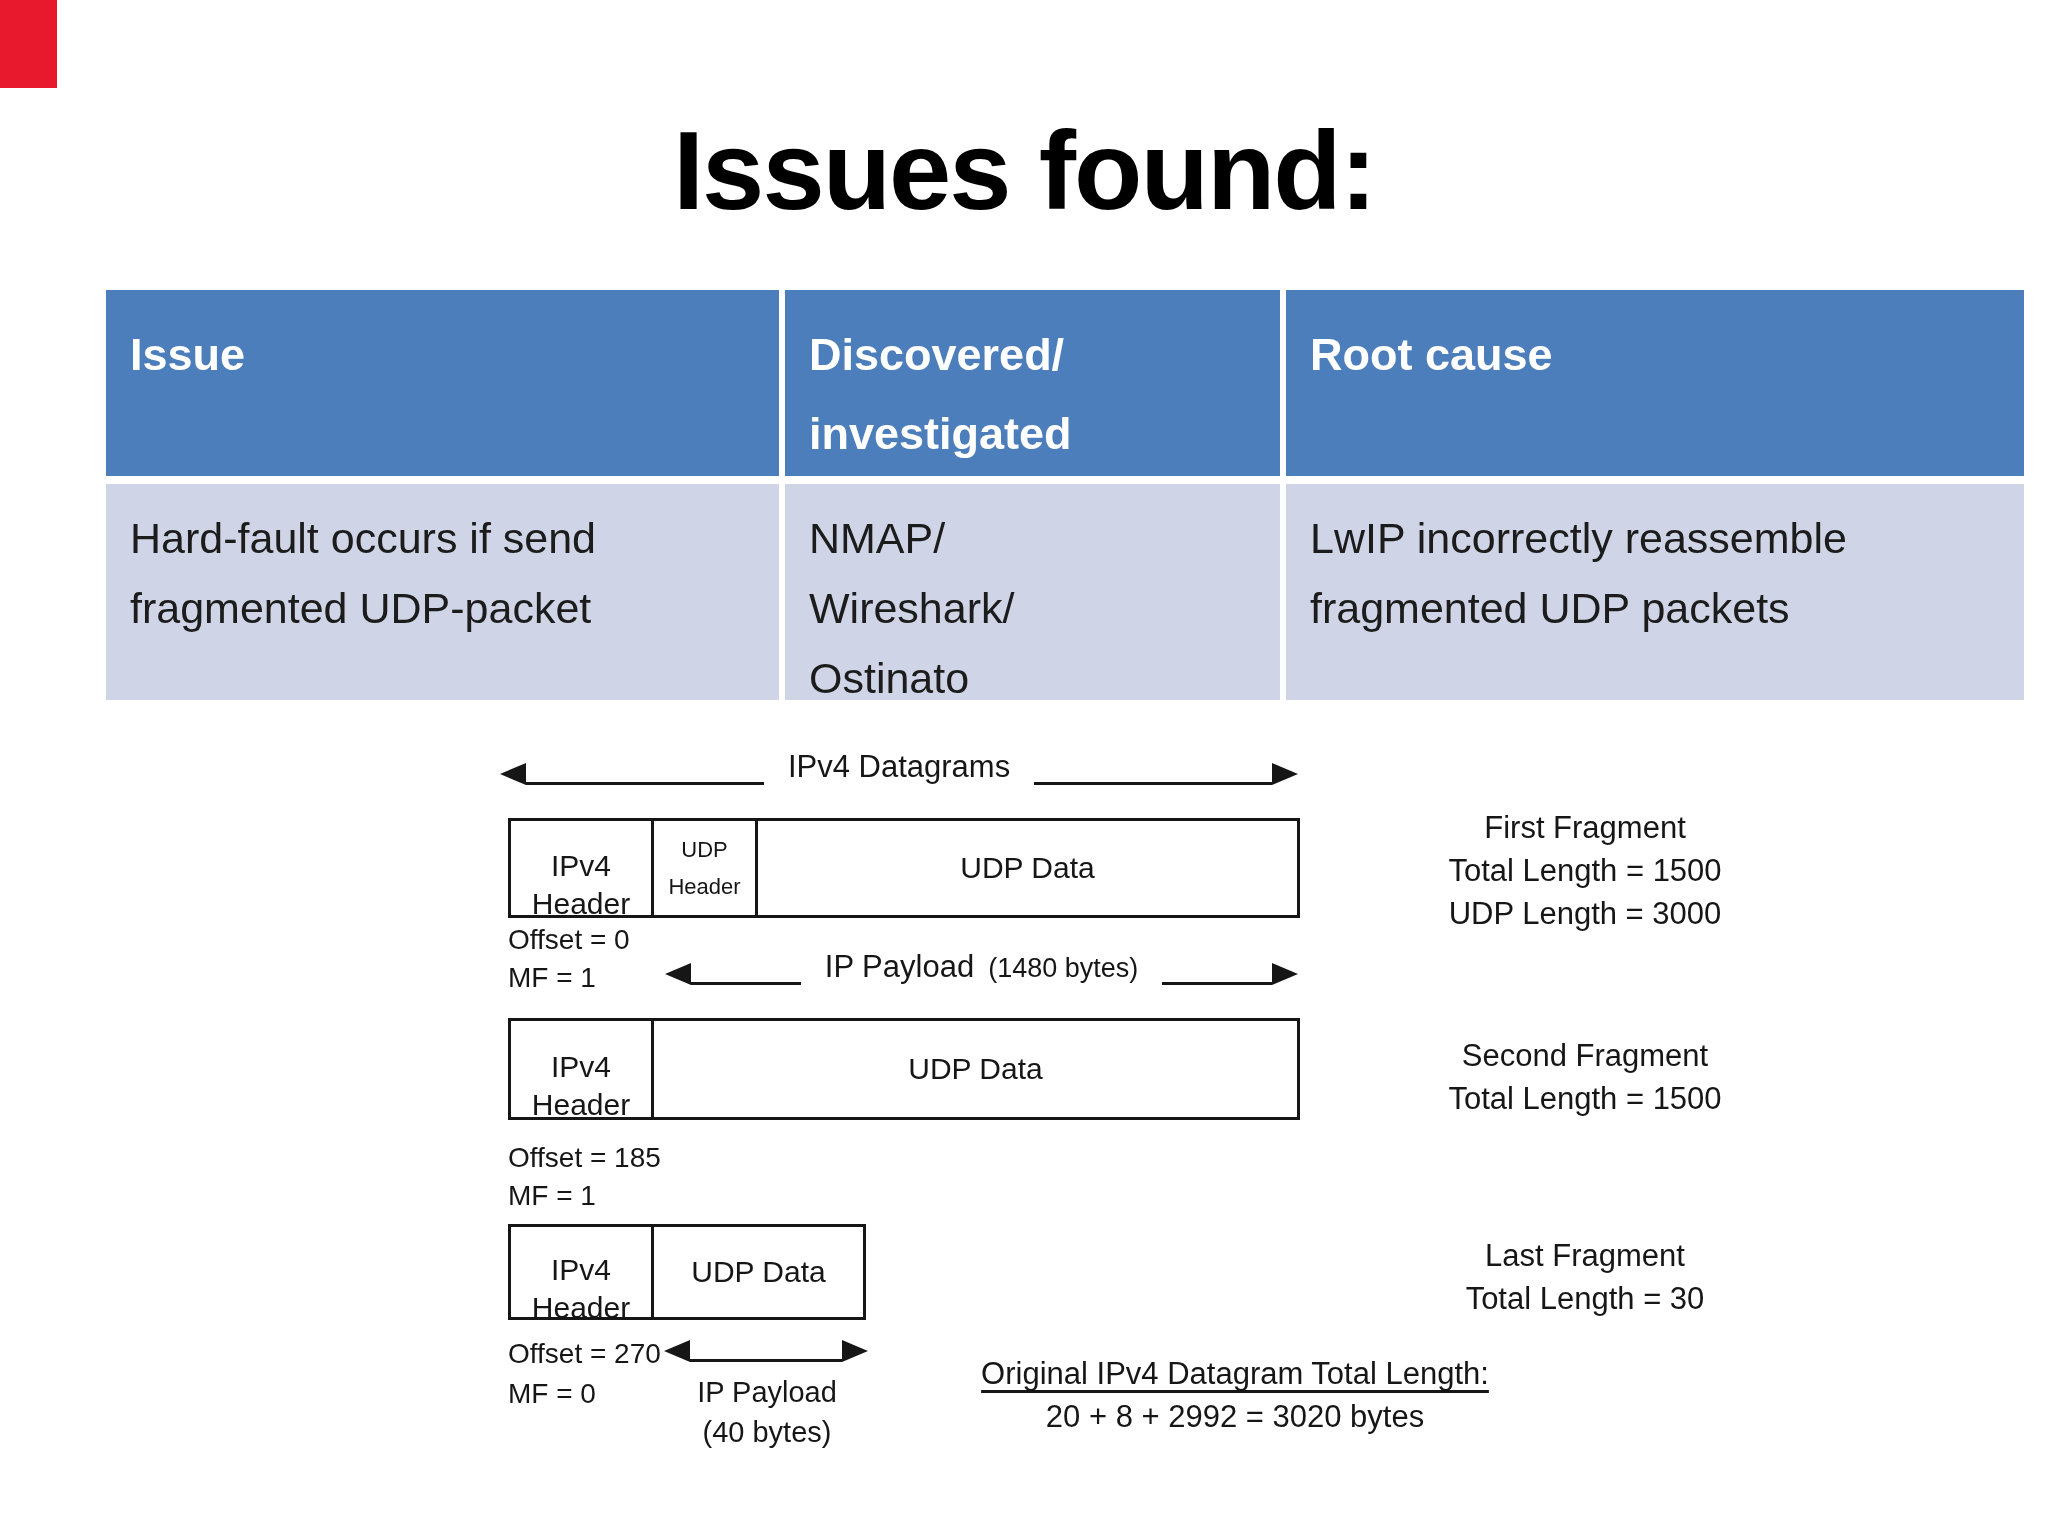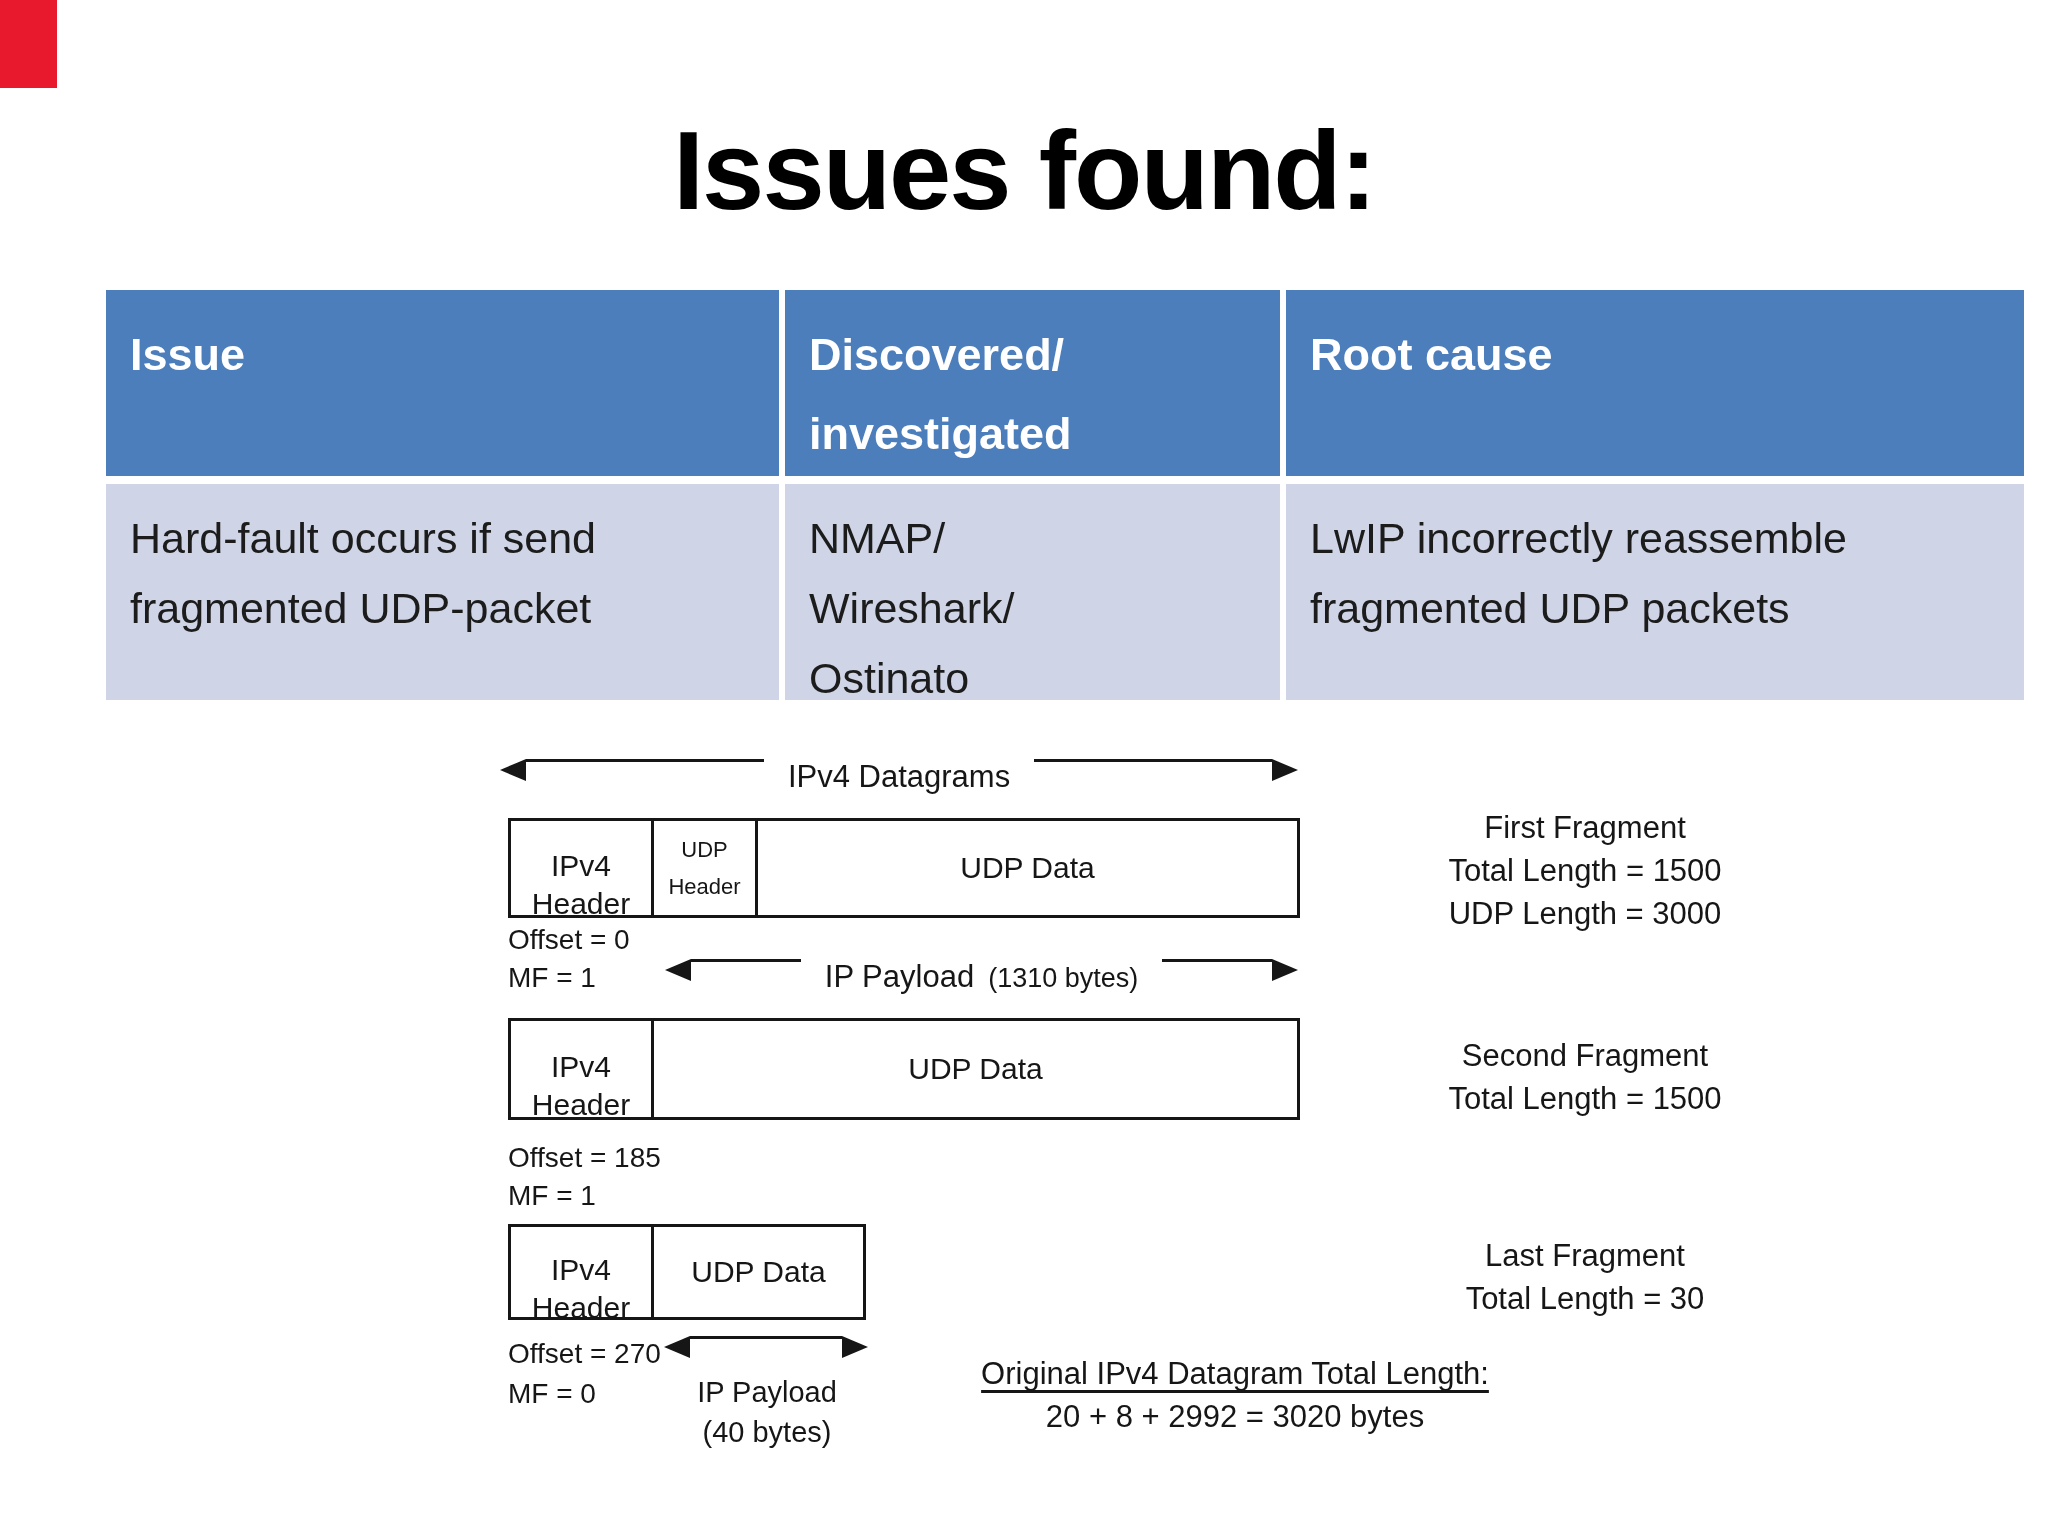--- a/index.html
+++ b/index.html
@@ -28,21 +28,21 @@
   .c1{width:673px;}
   .c2{width:495px;}
   .c3{flex:1;}
   .t-head .cell{height:186px;background:var(--header-bg);color:var(--header-text);
                 font-size:45px;font-weight:700;line-height:79px;padding:25px 20px 0 24px;}
   .t-body .cell{height:216px;background:var(--row-bg);color:var(--body-text);
                 font-size:43px;line-height:70px;padding:19px 24px 0 24px;}
 
   
   .diagram *{font-family:"Liberation Sans", sans-serif;color:var(--ink);}
-  .darrow{position:absolute;display:flex;align-items:flex-start;height:26px;}
+  .darrow{position:absolute;display:flex;align-items:flex-end;height:26px;}
   .ashaft{flex:1;height:3px;background:var(--ink);}
   .ah{width:0;height:0;border-top:11px solid transparent;border-bottom:11px solid transparent;flex:0 0 auto;}
   .al{border-right:26px solid var(--ink);}
   .ar{border-left:26px solid var(--ink);}
   .albl{padding:0 24px;font-size:31px;white-space:nowrap;}
   .albl-small{font-size:27px;margin-left:14px;}
 
   .fragbox{position:absolute;display:flex;border:3px solid var(--ink);background:#fff;}
   .fcell{display:flex;align-items:center;justify-content:center;text-align:center;
          font-size:30px;line-height:38px;white-space:pre-line;}
@@ -99,21 +99,21 @@
       <div class="fcell w104 fsmall">UDP
 Header</div>
       <div class="fcell grow">UDP Data</div>
     </div>
     <div class="dlabel" style="left:508px;top:922px;">Offset = 0</div>
     <div class="dlabel" style="left:508px;top:960px;">MF = 1</div>
 
     <div class="darrow" style="left:665px;top:959px;width:633px;">
       <span class="ah al"></span>
       <span class="ashaft"></span>
-      <span class="albl"><span>IP Payload</span><span class="albl-small">(1310 bytes)</span></span>
+      <span class="albl"><span>IP Payload</span><span class="albl-small">(1480 bytes)</span></span>
       <span class="ashaft"></span>
       <span class="ah ar"></span>
     </div>
 
     <div class="fragbox" style="left:508px;top:1018px;width:792px;height:102px;">
       <div class="fcell w150">IPv4
 Header</div>
       <div class="fcell grow">UDP Data</div>
     </div>
     <div class="dlabel" style="left:508px;top:1140px;">Offset = 185</div>

